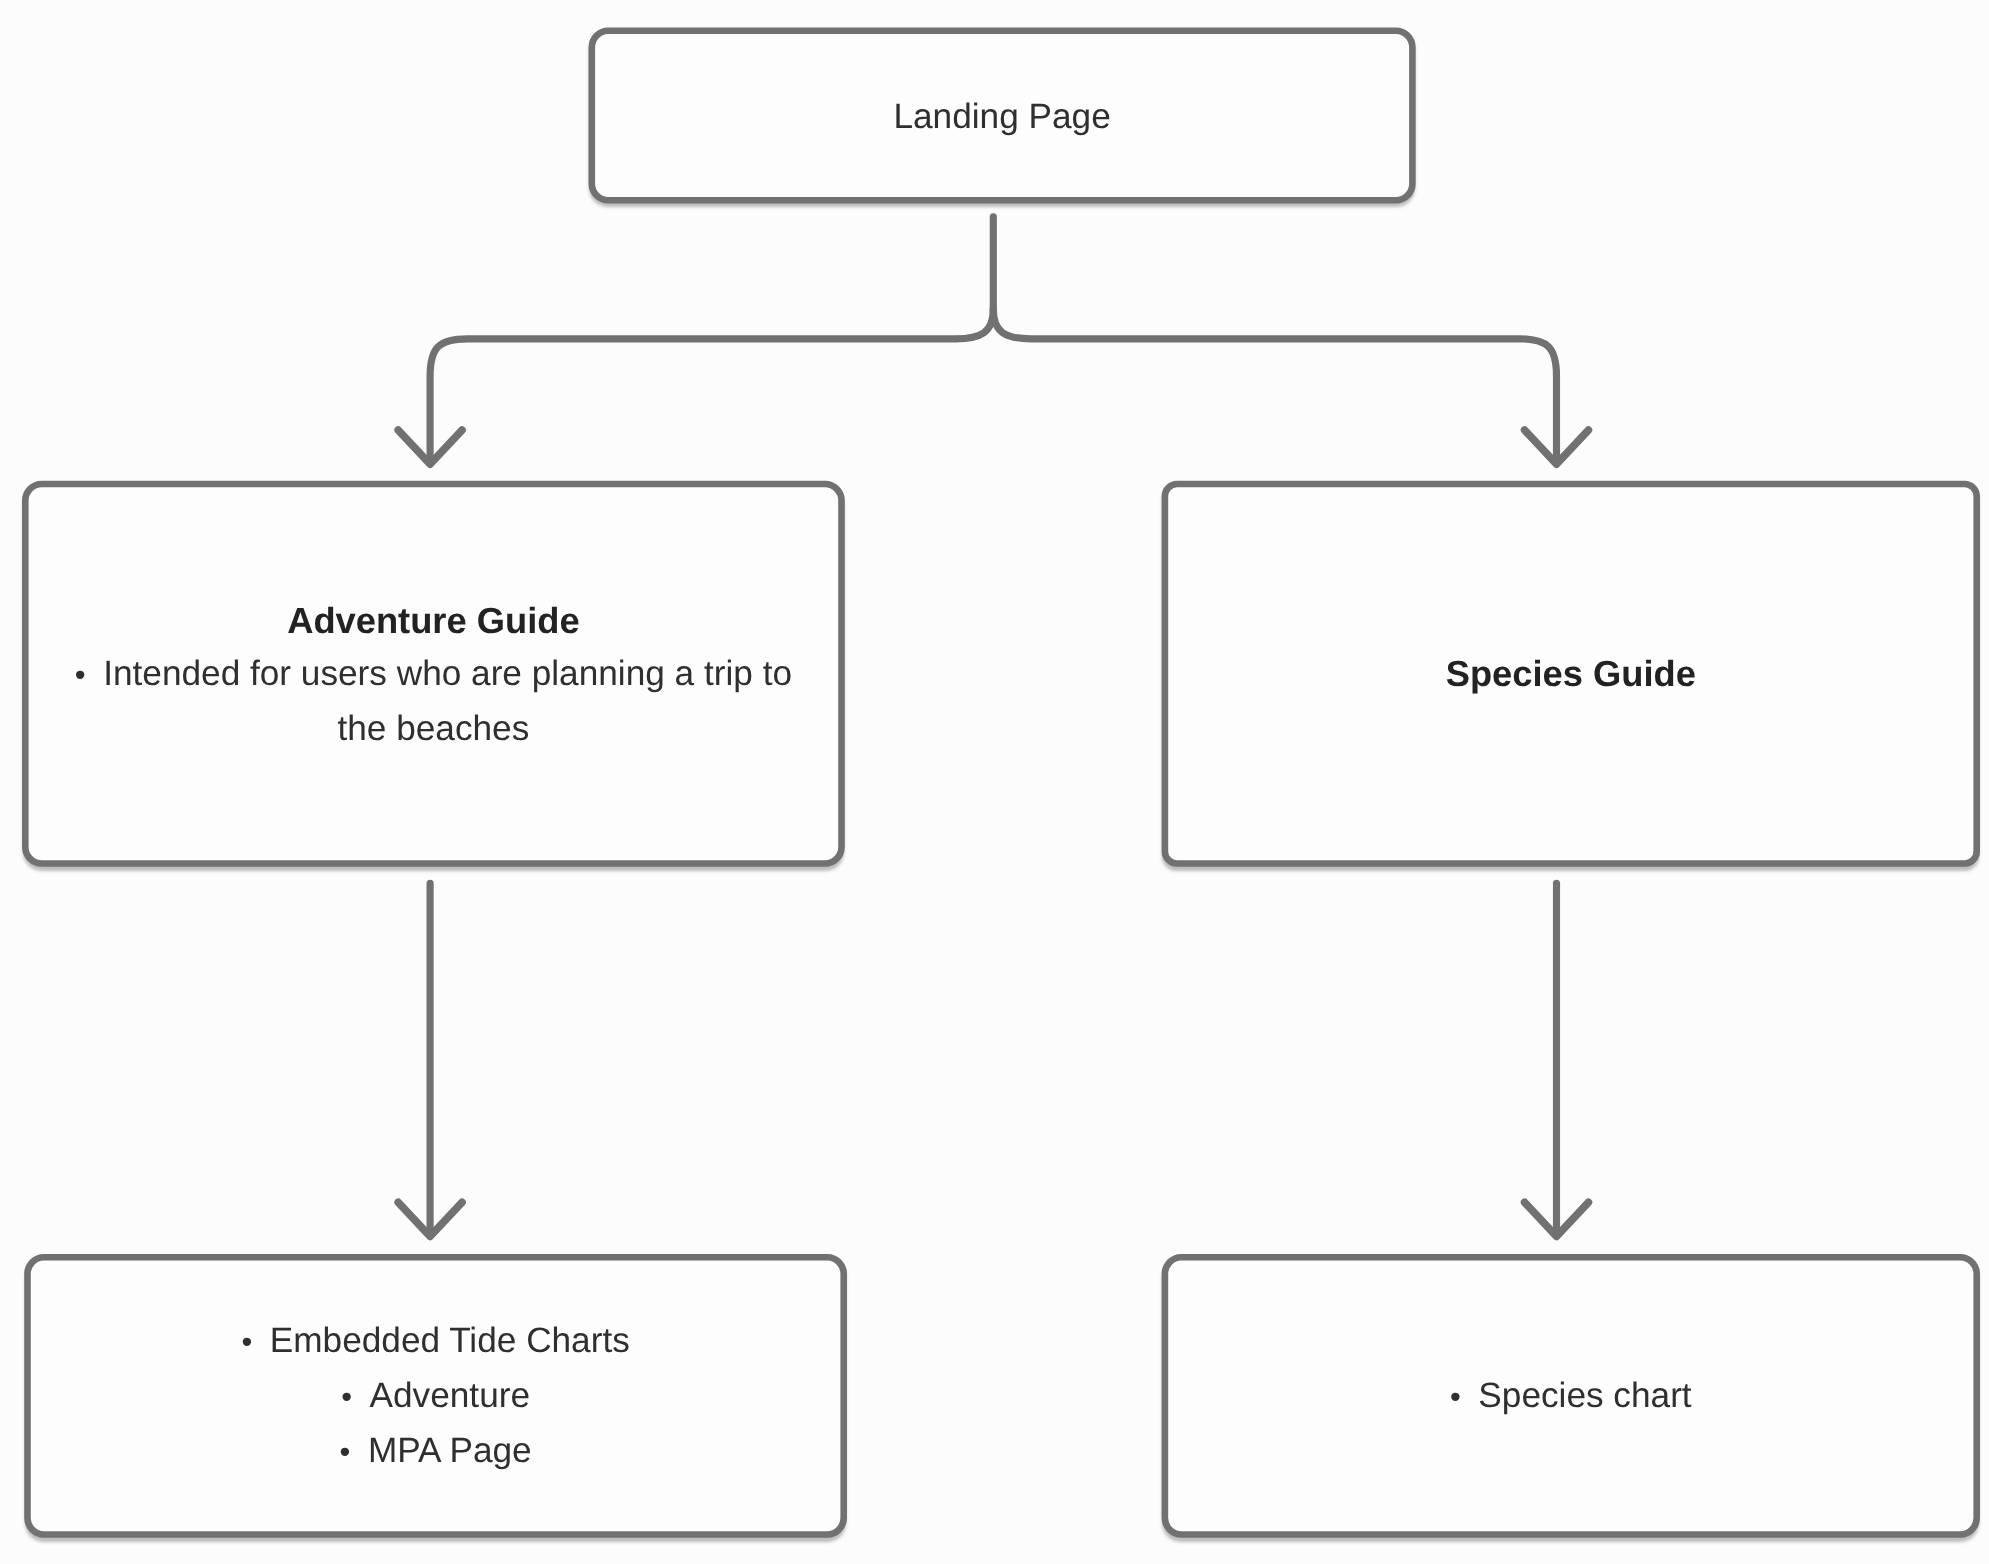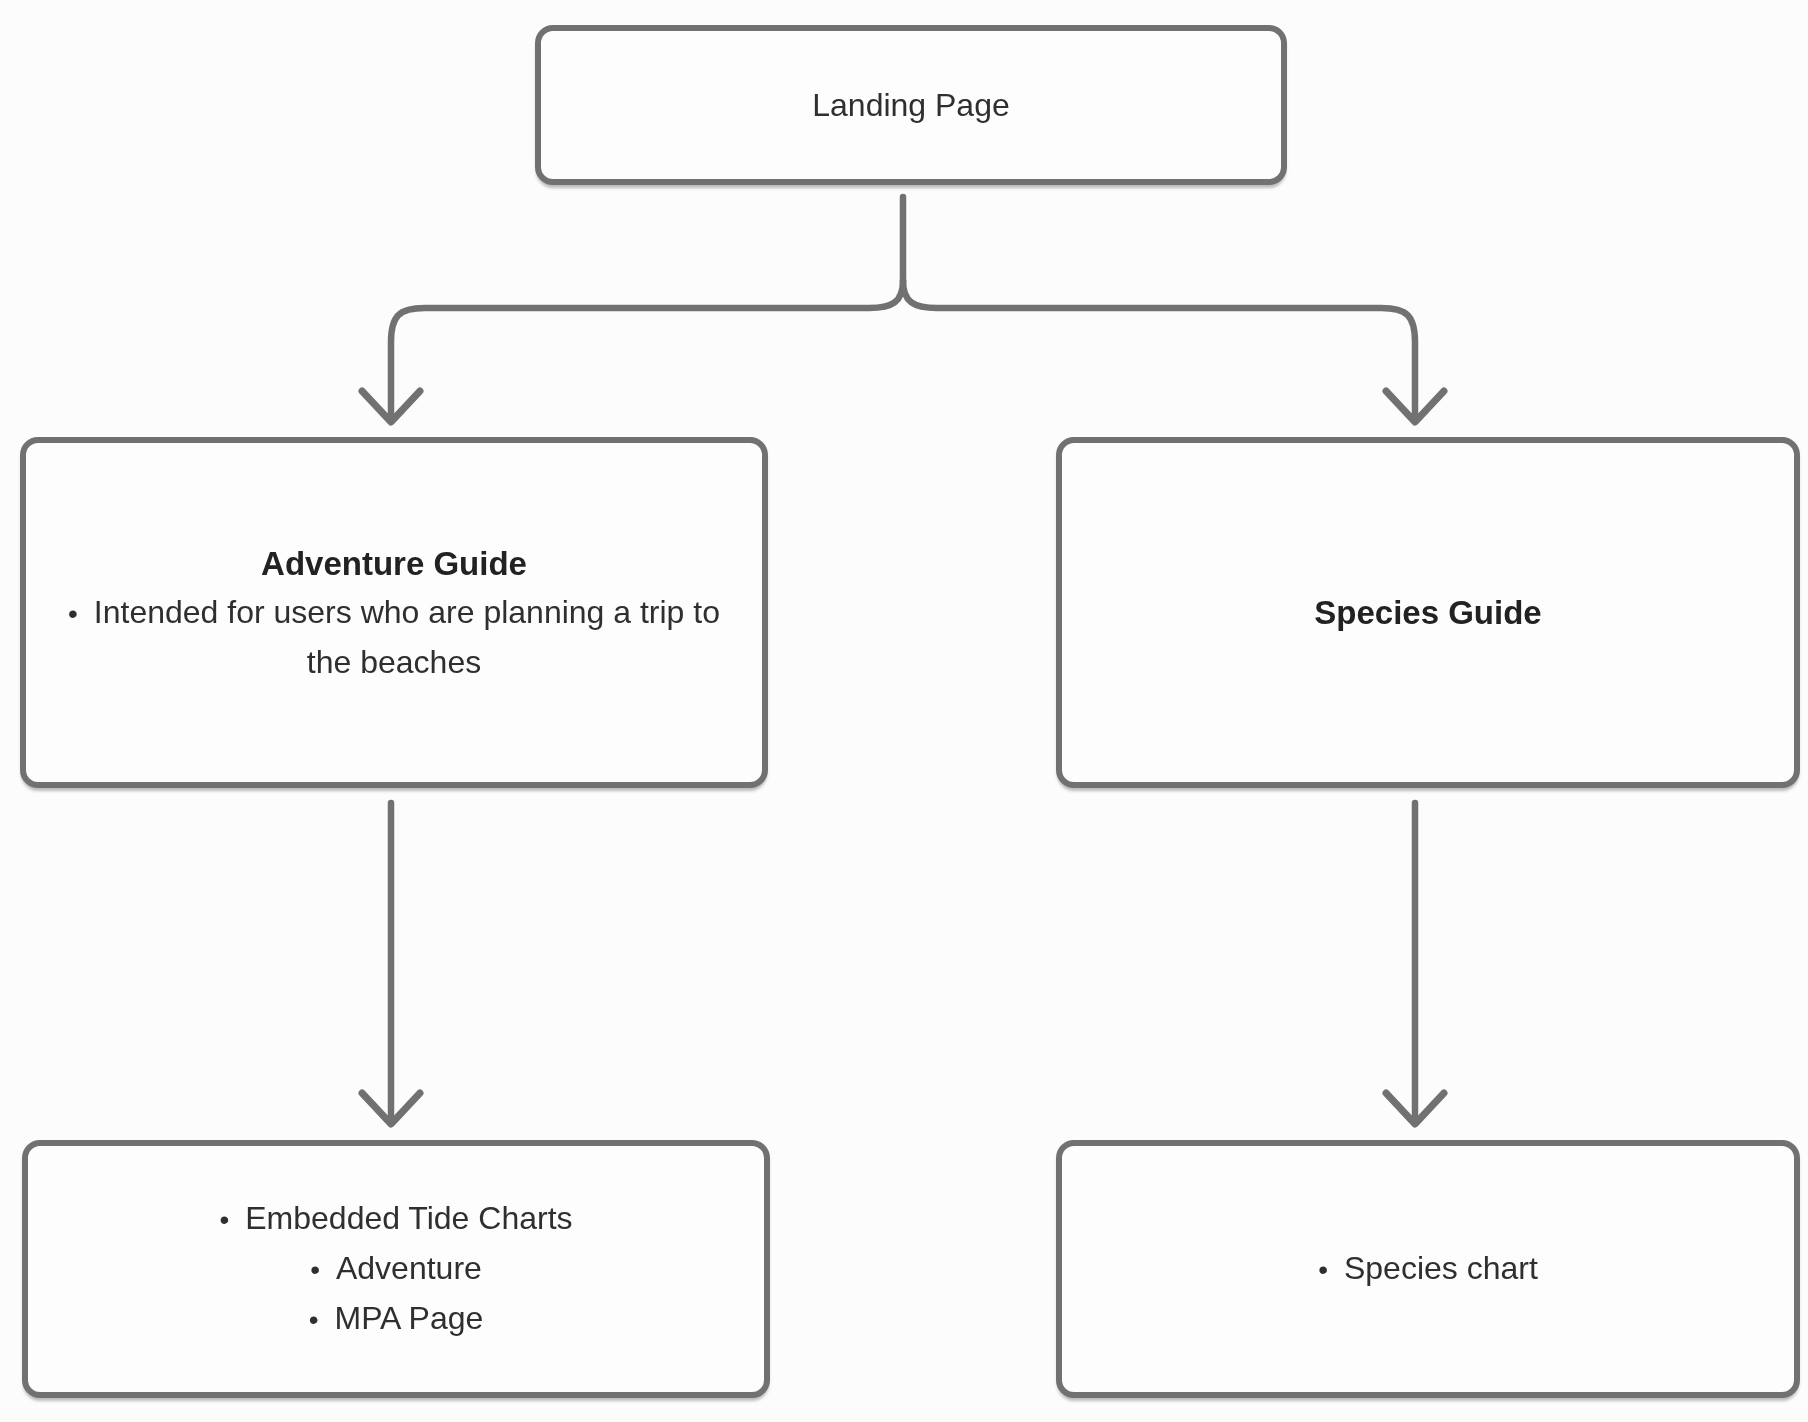--- a/index.html
+++ b/index.html
@@ -48,20 +48,21 @@
     width: 748px;
     height: 351px;
     padding: 0 38px;
   }
   .node-mid-right {
     left: 1056px;
     top: 437px;
     width: 744px;
     height: 351px;
     padding: 0 36px;
+    border-radius: 14px;
   }
   .node-bottom-left {
     left: 22px;
     top: 1140px;
     width: 748px;
     height: 258px;
     padding: 0 42px;
   }
   .node-bottom-right {
     left: 1056px;

